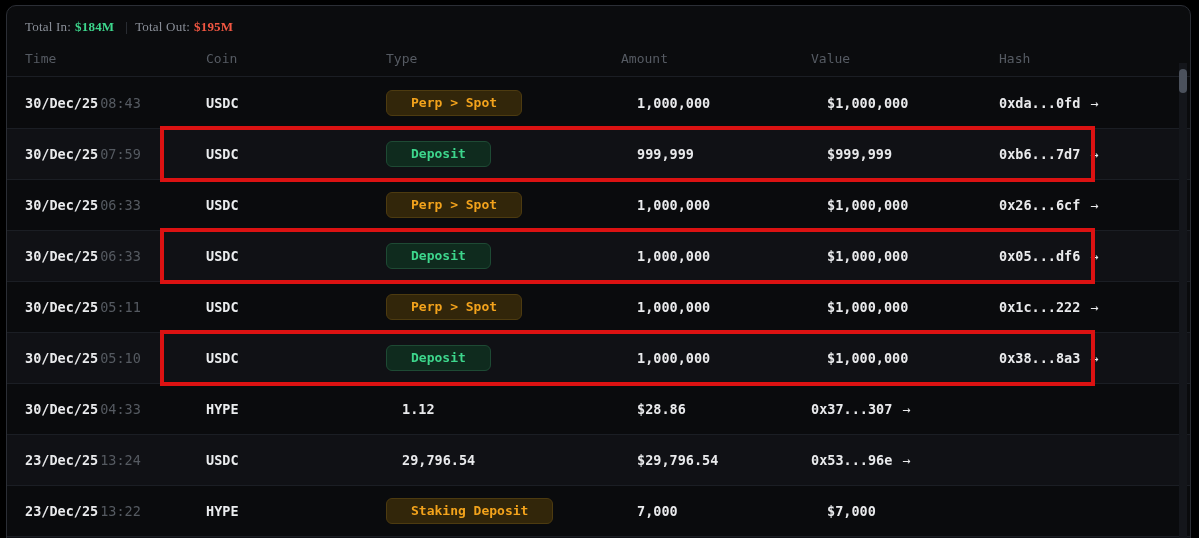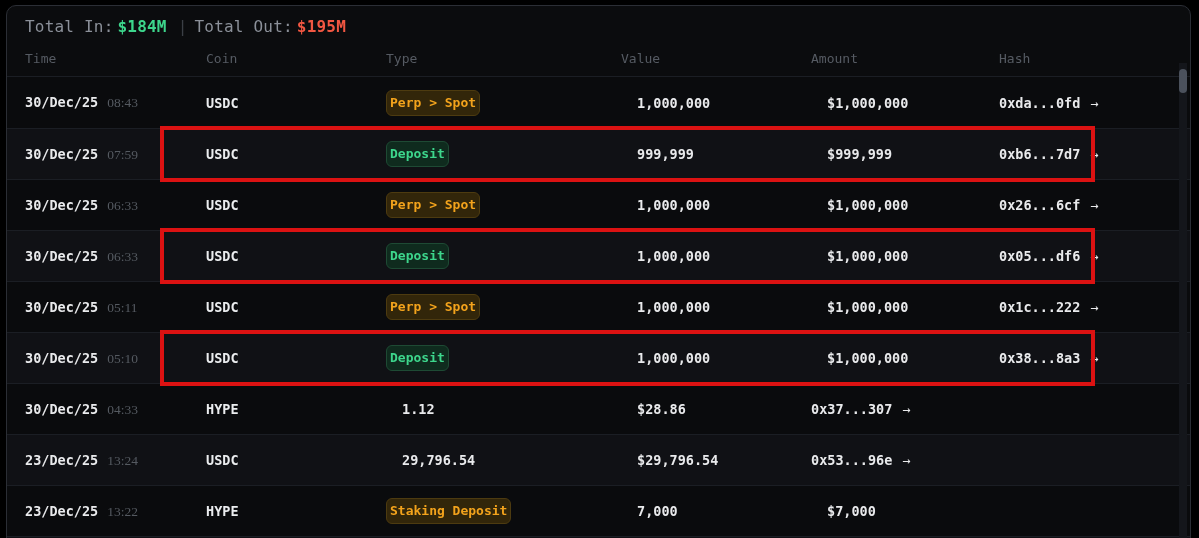--- a/index.html
+++ b/index.html
@@ -3,48 +3,48 @@
 <meta charset="utf-8">
 <style>
   * { margin:0; padding:0; box-sizing:border-box; }
   html,body { width:1199px; height:538px; background:#000; overflow:hidden;
     font-family:"DejaVu Sans Mono","Liberation Mono",monospace; }
 
   .panel { position:absolute; left:6px; top:5px; width:1185px; height:600px;
     background:var(--panel-bg,#0b0c0e); border:1px solid var(--panel-border,#2b2e35);
     border-radius:10px; overflow:hidden; }
 
-  .totals { padding:13px 18px 0 18px; font-size:16px; line-height:16px;
-    color:#8b9099; letter-spacing:.2px; }
+  .totals { padding:13px 18px 0 18px; font-size:13px; line-height:16px;
+    color:#8b9099; letter-spacing:.2px;font-family:Liberation Serif, serif; }
   .totals .val-in  { color:var(--positive,#3dd68c); font-weight:700; }
   .totals .val-out { color:var(--negative,#f25742); font-weight:700; }
   .totals .sep { color:#3b3f46; margin:0 7px; }
   .totals span { margin-right:4px; }
 
   .grid-cols { display:grid; grid-template-columns:181px 180px 235px 190px 188px 1fr; }
 
   .thead { padding:16px 26px 9px 18px; border-bottom:1px solid var(--divider,#1b1e24);
     font-size:13px; line-height:16px; color:#565b63; }
 
   .tbody { position:relative; }
   .row { position:relative; height:51px; align-items:center;
     padding:0 18px; background:var(--row-odd,#0a0b0d); }
   .row:nth-child(even) { background:var(--row-even,#101115); }
   .row + .row { border-top:1px solid var(--divider,#1b1e24); }
   .row.trailing { height:40px; }
 
   .cell { font-size:13.5px; white-space:nowrap; overflow:hidden; }
   .date { color:#e9eaec; font-weight:700; }
-  .tod  { color:#555a61; margin-left:9px;font-family:Liberation Serif, serif; }
+  .tod  { color:#555a61; margin-left:2px; }
   .coin { color:#ebedef; font-weight:700; }
   .num  { color:#e9eaec; font-weight:700;margin-left:16px; }
   .hash-cell { color:#e9eaec; font-weight:700; cursor:pointer; }
   .hash-cell .arrow { margin-left:10px; font-weight:400; }
 
-  .badge { display:inline-block; padding:4px 3px; border-radius:6px;
+  .badge { display:inline-block; padding:4px 24px; border-radius:6px;
     font-size:13px; font-weight:700; line-height:16px; }
   .badge.orange { color:var(--badge-orange-text,#f3a31c);
     background:var(--badge-orange-bg,#32260a); border:1px solid #4d3b10; }
   .badge.green  { color:var(--badge-green-text,#3dd68c);
     background:var(--badge-green-bg,#0f2b1e); border:1px solid #1e4a34;text-align:center; }
 
   .hl-box { display:none; }
   .row.highlighted .hl-box { display:block; position:absolute; z-index:5;
     left:153px; right:95px; top:-3px; bottom:-3px;
     border:4px solid var(--highlight,#dc1212); pointer-events:none; }
@@ -60,22 +60,22 @@
 <div class="panel">
 
   <div class="totals">
     <span>Total In:</span><span class="val-in">$184M</span><span class="sep">|</span><span>Total Out:</span><span class="val-out">$195M</span>
   </div>
 
   <div class="thead grid-cols">
     <span>Time</span>
     <span>Coin</span>
     <span>Type</span>
+    <span>Amount</span>
     <span>Value</span>
-    <span>Amount</span>
     <span>Hash</span>
   </div>
 
   <div class="tbody">
       <div class="row grid-cols">
     <div class="cell">
       <span class="date">30/Dec/25</span><span class="tod">08:43</span>
     </div>
     <div class="cell">
       <span class="coin">USDC</span>

